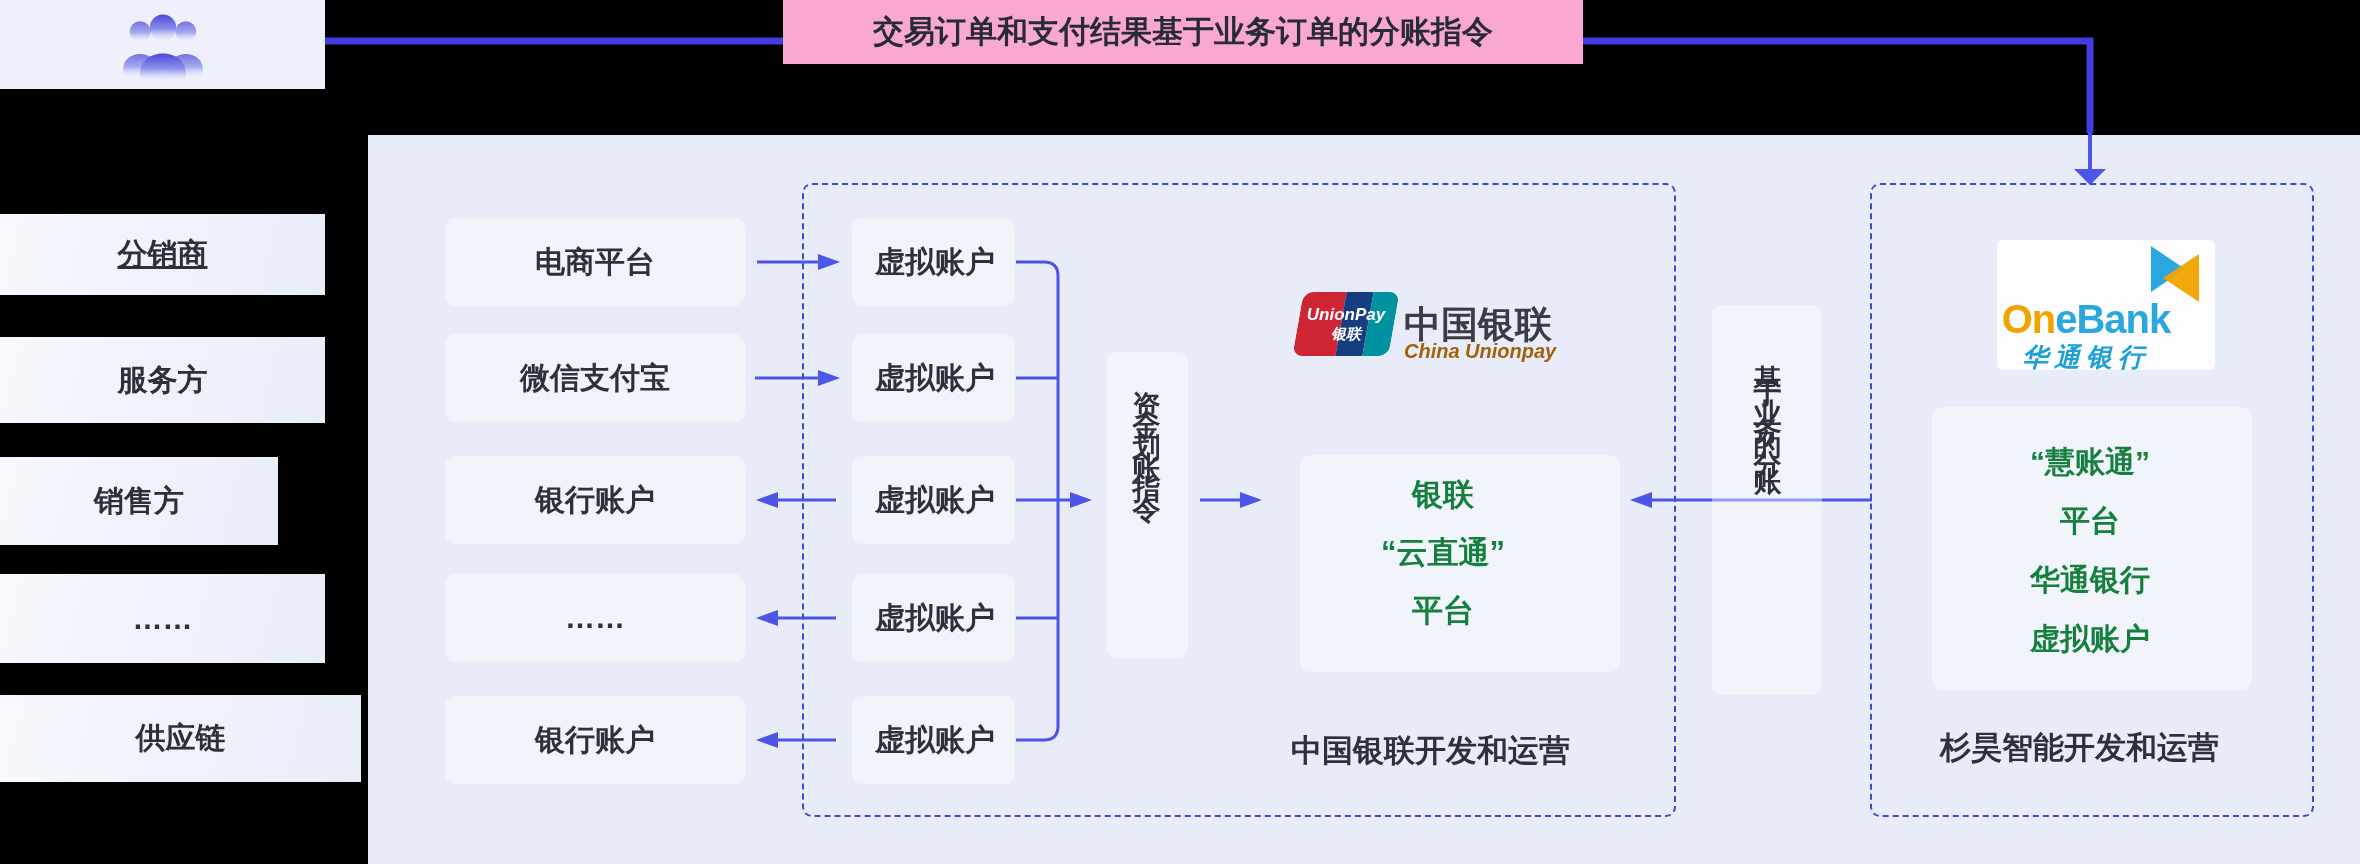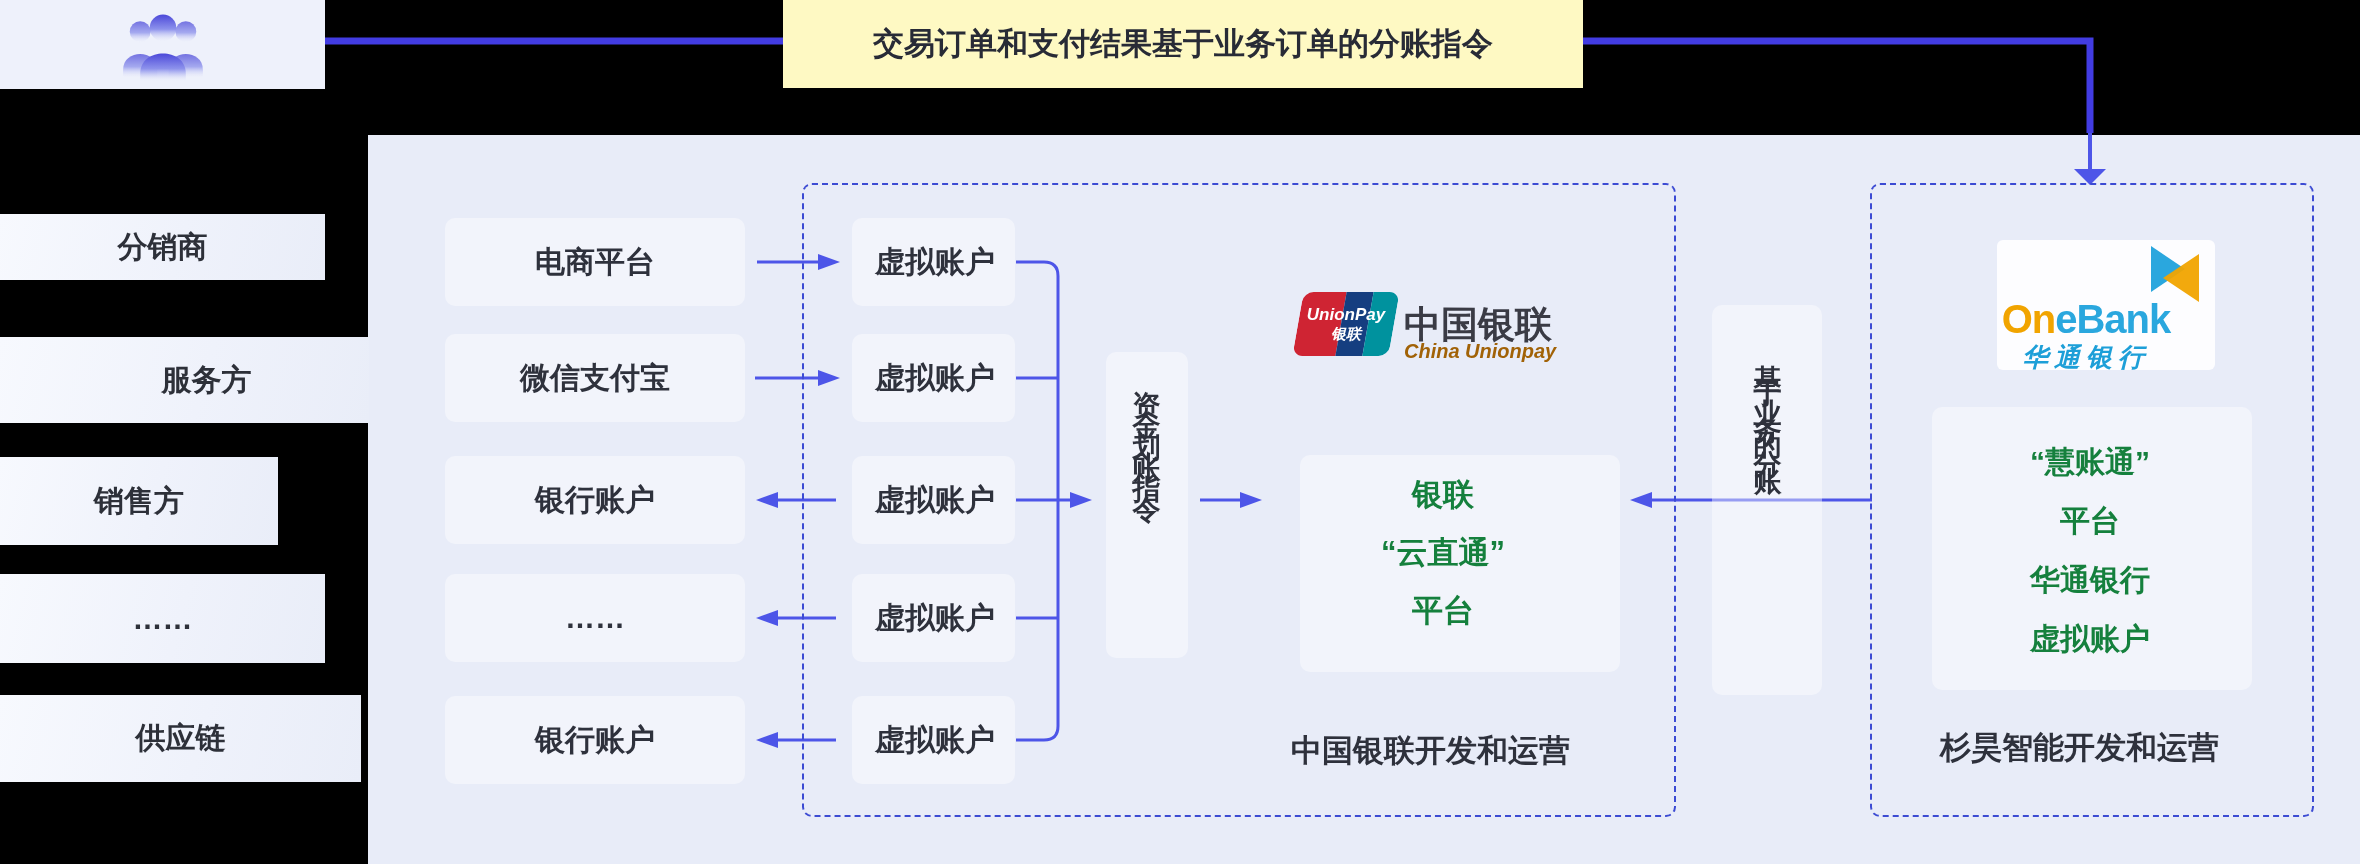--- a/index.html
+++ b/index.html
@@ -10,21 +10,21 @@
   .main-area{position:absolute;left:368px;top:135px;width:1992px;height:729px;background:#e8ecf8;}
   .connectors{position:absolute;left:0;top:0;}
   .litebox{position:absolute;background:linear-gradient(105deg,#f7f9fe 0%,#eff2fb 55%,#e9edf8 100%);}
   .label-box{display:flex;align-items:center;justify-content:center;font-size:30px;font-weight:600;color:#2d3039;}
   .patch{position:absolute;background:rgba(255,255,255,0.42);border-radius:10px;}
   .row-label{position:absolute;display:flex;align-items:center;justify-content:center;
     font-size:30px;font-weight:600;color:#2e313c;}
   .dashed-box{position:absolute;border:2.5px dashed #3c4bd3;border-radius:10px;background:transparent;}
   .vtext{position:absolute;writing-mode:vertical-rl;text-orientation:upright;
     font-size:28px;font-weight:600;color:#2e313c;line-height:1;}
-  .banner{position:absolute;left:783px;top:0;width:800px;height:88px;background:#fef9c3;
+  .banner{position:absolute;left:783px;top:0;width:800px;height:64px;background:#f9a8d4;
     display:flex;align-items:center;justify-content:center;font-size:31px;font-weight:700;color:#282b36;}
   .icon-box{position:absolute;left:0;top:0;width:325px;height:89px;background:#eef1fb;
     display:flex;align-items:center;justify-content:center;}
   .platform-text{position:absolute;text-align:center;font-size:31px;font-weight:700;color:#15803d;line-height:58px;}
   .footnote{position:absolute;text-align:left;font-size:31px;font-weight:600;color:#2e313c;}
   .up-card{position:absolute;left:1298px;top:292px;width:96px;height:64px;transform:skewX(-10deg);
     border-radius:10px;overflow:hidden;display:flex;}
   .up-card .stripe{height:100%;}
   .up-card .txt{position:absolute;left:0;top:0;width:100%;height:100%;transform:skewX(10deg);
     display:flex;flex-direction:column;align-items:center;justify-content:center;color:#fff;font-style:italic;}
@@ -97,24 +97,24 @@
         <circle cx="50" cy="22" r="14"></circle>
         <path d="M26 70 C26 42 74 42 74 70 L74 78 L26 78 Z"></path>
       </g>
     </svg>
   </div>
 
   <div class="banner">
     <span>交易订单和支付结果基于业务订单的分账指令</span>
   </div>
 
-  <div class="litebox label-box" style="left:0;top:214px;width:325px;height:66px;">
+  <div class="litebox label-box" style="left:0;top:214px;width:325px;height:81px;text-decoration:underline;">
     <span>分销商</span>
   </div>
-  <div class="litebox label-box" style="left:0;top:337px;width:325px;height:86px;padding-left:44px;">
+  <div class="litebox label-box" style="left:0;top:337px;width:325px;height:86px;">
     <span>服务方</span>
   </div>
   <div class="litebox label-box" style="left:0;top:457px;width:278px;height:88px;">
     <span>销售方</span>
   </div>
   <div class="litebox label-box" style="left:0;top:574px;width:325px;height:89px;">
     <span>……</span>
   </div>
   <div class="litebox label-box" style="left:0;top:695px;width:361px;height:87px;">
     <span>供应链</span>

